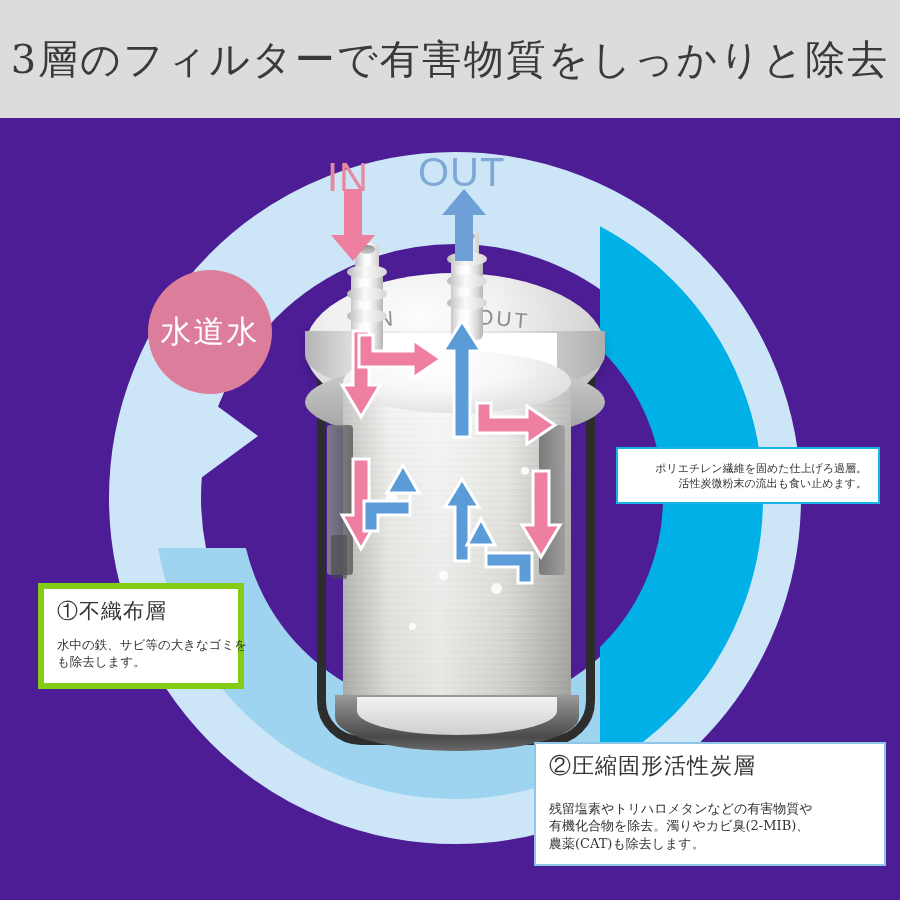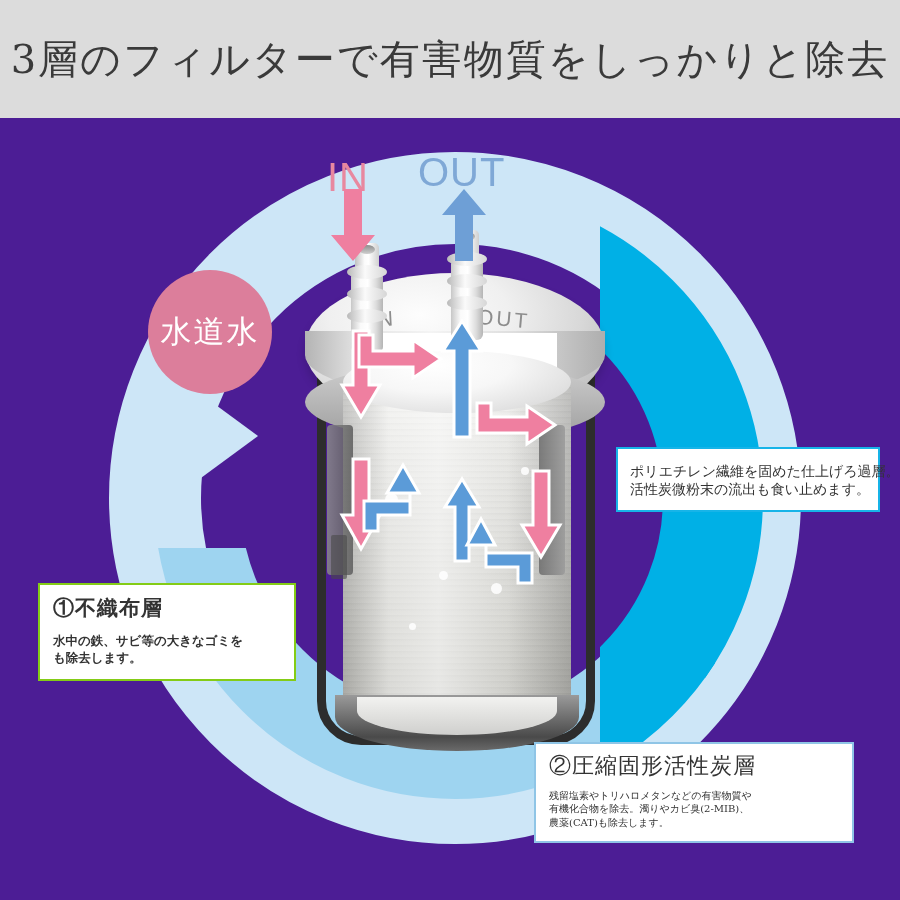--- a/index.html
+++ b/index.html
@@ -140,31 +140,31 @@
   .callout{position:absolute;background:#ffffff;box-sizing:border-box;}
   .callout .c-title{
     font-family:"DejaVu Serif","Liberation Serif",serif;
     color:#333;line-height:1.1;white-space:nowrap;
   }
   .callout .c-desc{
     font-family:"DejaVu Serif","Liberation Serif",serif;
     color:#333;line-height:1.32;
   }
 
-  .box1{left:38px;top:583px;width:258px;padding:11px 13px 13px 13px;border:2px solid #84cc16;font-weight:bold;}
+  .box1{left:38px;top:583px;width:206px;padding:11px 13px 13px 13px;border:6px solid #84cc16;}
   .box1 .c-title{font-size:21px;letter-spacing:1px;}
   .box1 .c-desc{font-size:12.5px;margin-top:14px;}
 
   .box3{left:616px;top:447px;width:264px;padding:9px 11px 11px 12px;border:2.5px solid #17b4e8;}
   .box3 .c-title{font-size:21px;letter-spacing:0px;}
-  .box3 .c-desc{font-size:14px;margin-top:4px;}
-
-  .box2{left:534px;top:742px;width:320px;padding:10px 12px 12px 13px;border:2px solid #8fc5e6;}
+  .box3 .c-desc{font-size:11px;margin-top:4px;text-align:right;}
+
+  .box2{left:534px;top:742px;width:352px;padding:10px 12px 12px 13px;border:2px solid #8fc5e6;}
   .box2 .c-title{font-size:22px;letter-spacing:1px;}
-  .box2 .c-desc{font-size:10px;margin-top:11px;}
+  .box2 .c-desc{font-size:13px;margin-top:22px;}
 
   .desc-line{display:block;white-space:nowrap;}
 </style>
 </head>
 <body>
 
 <div id="stage">
 
   <div class="header">
     <div class="header-title">3層のフィルターで有害物質をしっかりと除去</div>

